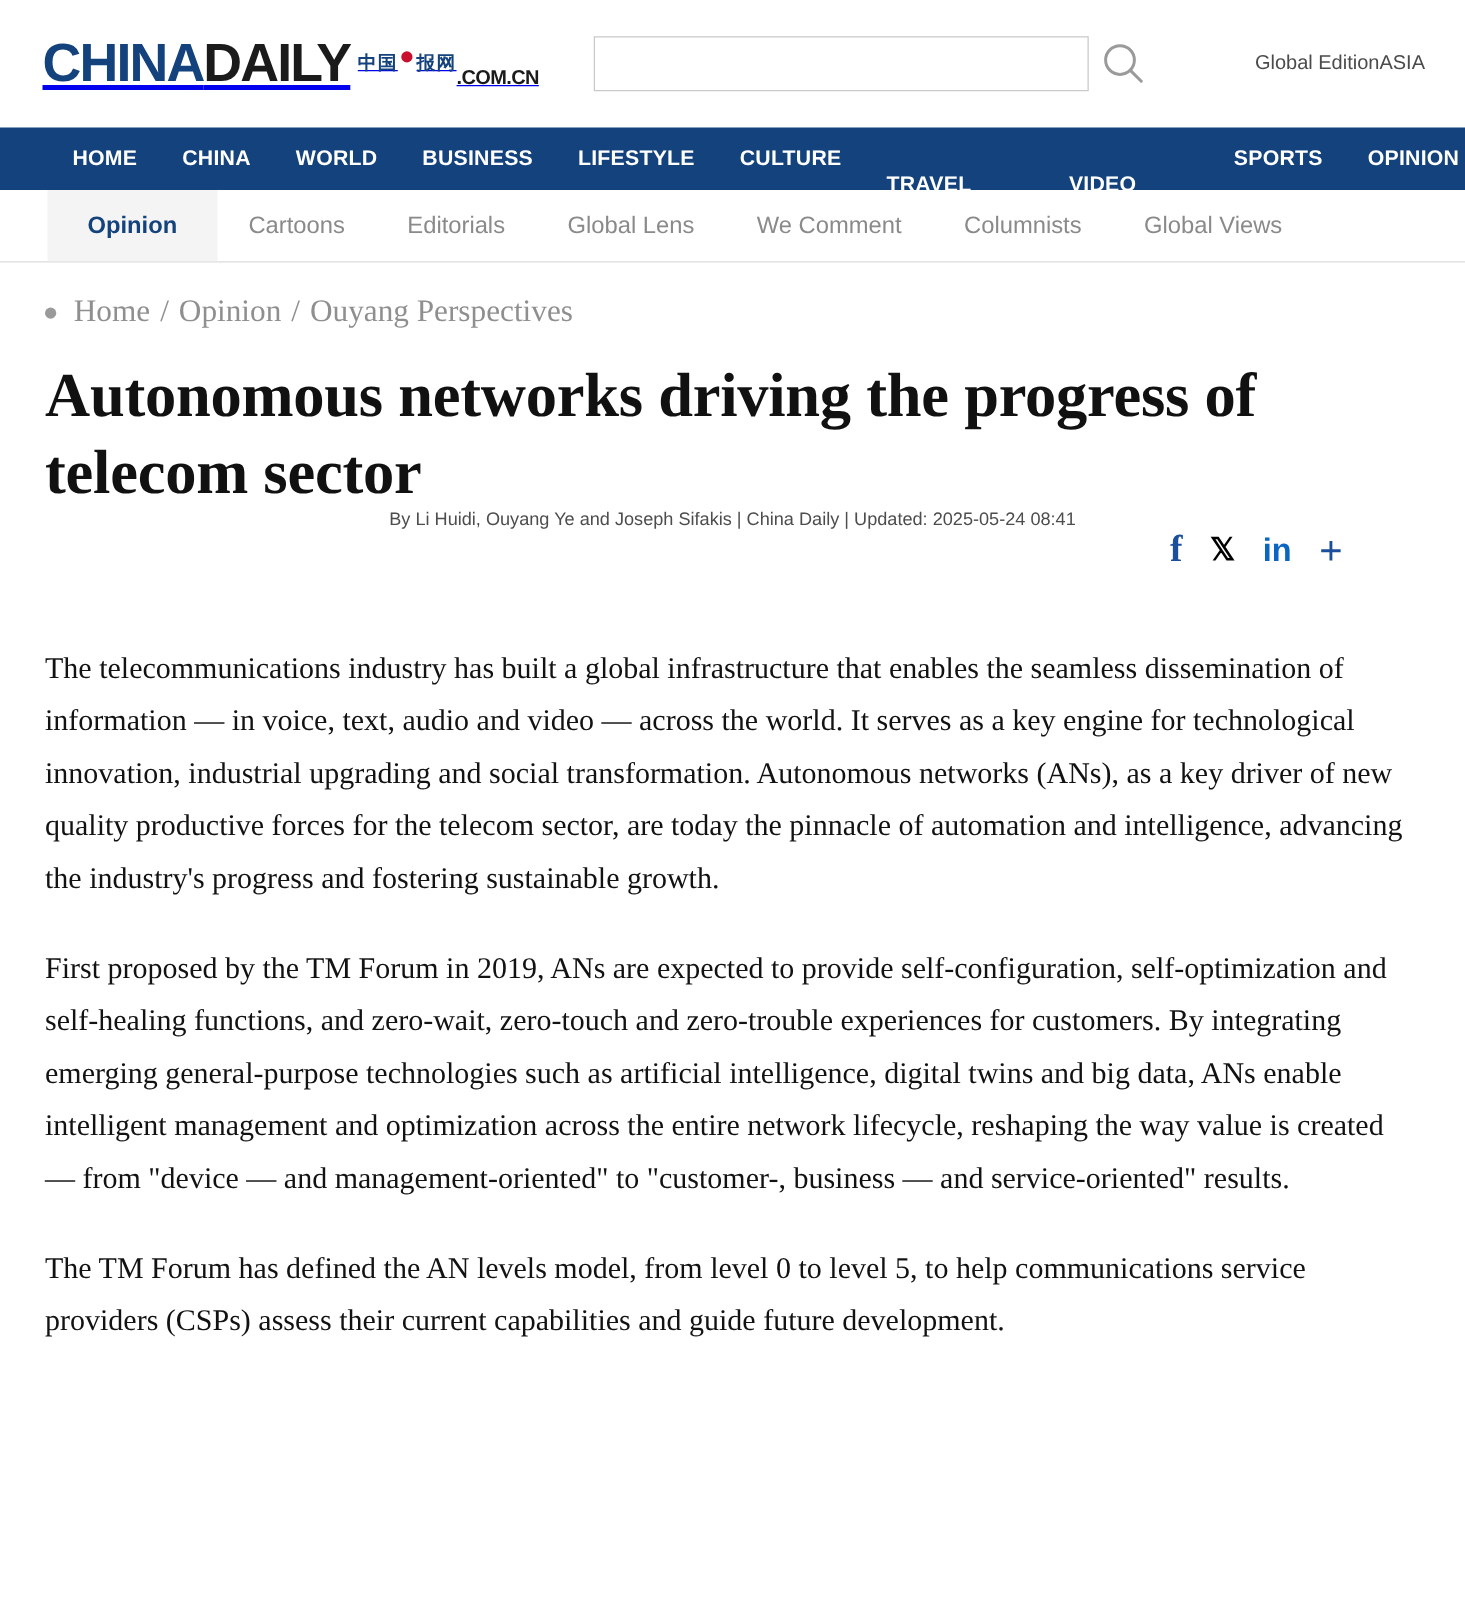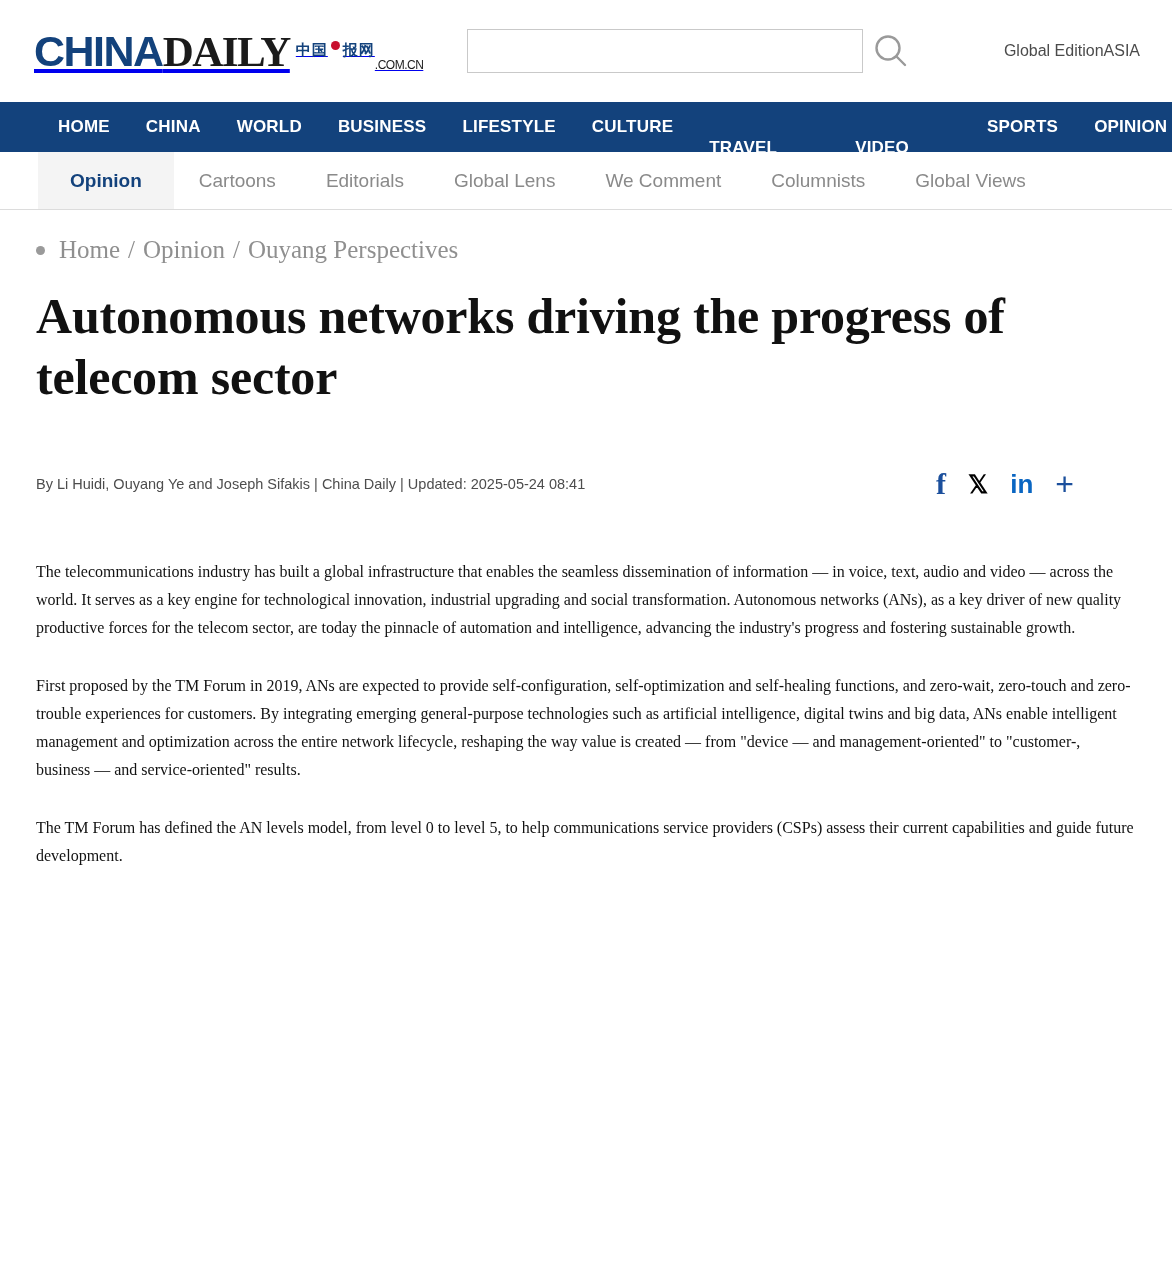--- a/index.html
+++ b/index.html
@@ -26,31 +26,31 @@
   }
   .logo-china {
     font-family: "Liberation Sans", sans-serif;
     font-weight: bold;
     font-size: 43px;
     letter-spacing: -1.5px;
     color: #13427c;
     line-height: 1;
   }
   .logo-daily {
-    font-family: Liberation Serif, serif;
+    font-family: Liberation Sans, sans-serif;
     font-weight: bold;
     font-size: 43px;
     letter-spacing: -1.5px;
     color: #1b1b1b;
     line-height: 1;
   }
   .logo-cn {
     font-family: "Liberation Sans", sans-serif;
-    font-weight: normal;
-    font-size: 12px;
+    font-weight: bold;
+    font-size: 16px;
     color: #1b1b1b;
     letter-spacing: -0.5px;
     line-height: 1;
     padding-bottom: 2px;
   }
   .logo-badge {
     margin-left: 6px;
     display: flex;
     align-items: flex-start;
     gap: 3px;
@@ -174,22 +174,22 @@
     font-weight: bold;
     color: #111;
     margin: 22px 0 0 0;
     letter-spacing: -0.2px;
     max-width: 1110px;
   }
 
   .byline-row {
     display: flex;
     align-items: center;
-    margin-top: 60px;
     padding-bottom: 6px;
+    flex-direction: column;
   }
   .byline {
     font-size: 14.5px;
     color: #4d4d4d;
   }
   .share {
     margin-left: auto;
     display: flex;
     align-items: center;
     gap: 22px;
@@ -197,21 +197,21 @@
   }
   .share span { cursor: pointer; line-height: 1; }
   .fb { color: #1b4f9c; font-family: "Liberation Serif", serif; font-weight: bold; font-size: 30px; }
   .xx { color: #000; font-weight: bold; font-size: 25px; font-family: "Liberation Sans", sans-serif; }
   .li { color: #0a66c2; font-weight: bold; font-size: 26px; font-family: "Liberation Sans", sans-serif; }
   .plus { color: #1b4f9c; font-size: 32px; font-weight: 300; font-family: "Liberation Sans", sans-serif; }
 
   .article {
     margin-top: 52px;
     font-family: "Liberation Serif", serif;
-    font-size: 16px;
+    font-size: 24px;
     line-height: 1.75;
     color: #121212;
     max-width: 1104px;
   }
   .article p { margin: 0 0 30px 0; }
 </style>
 </head>
 <body>
 
 <div class="masthead">

